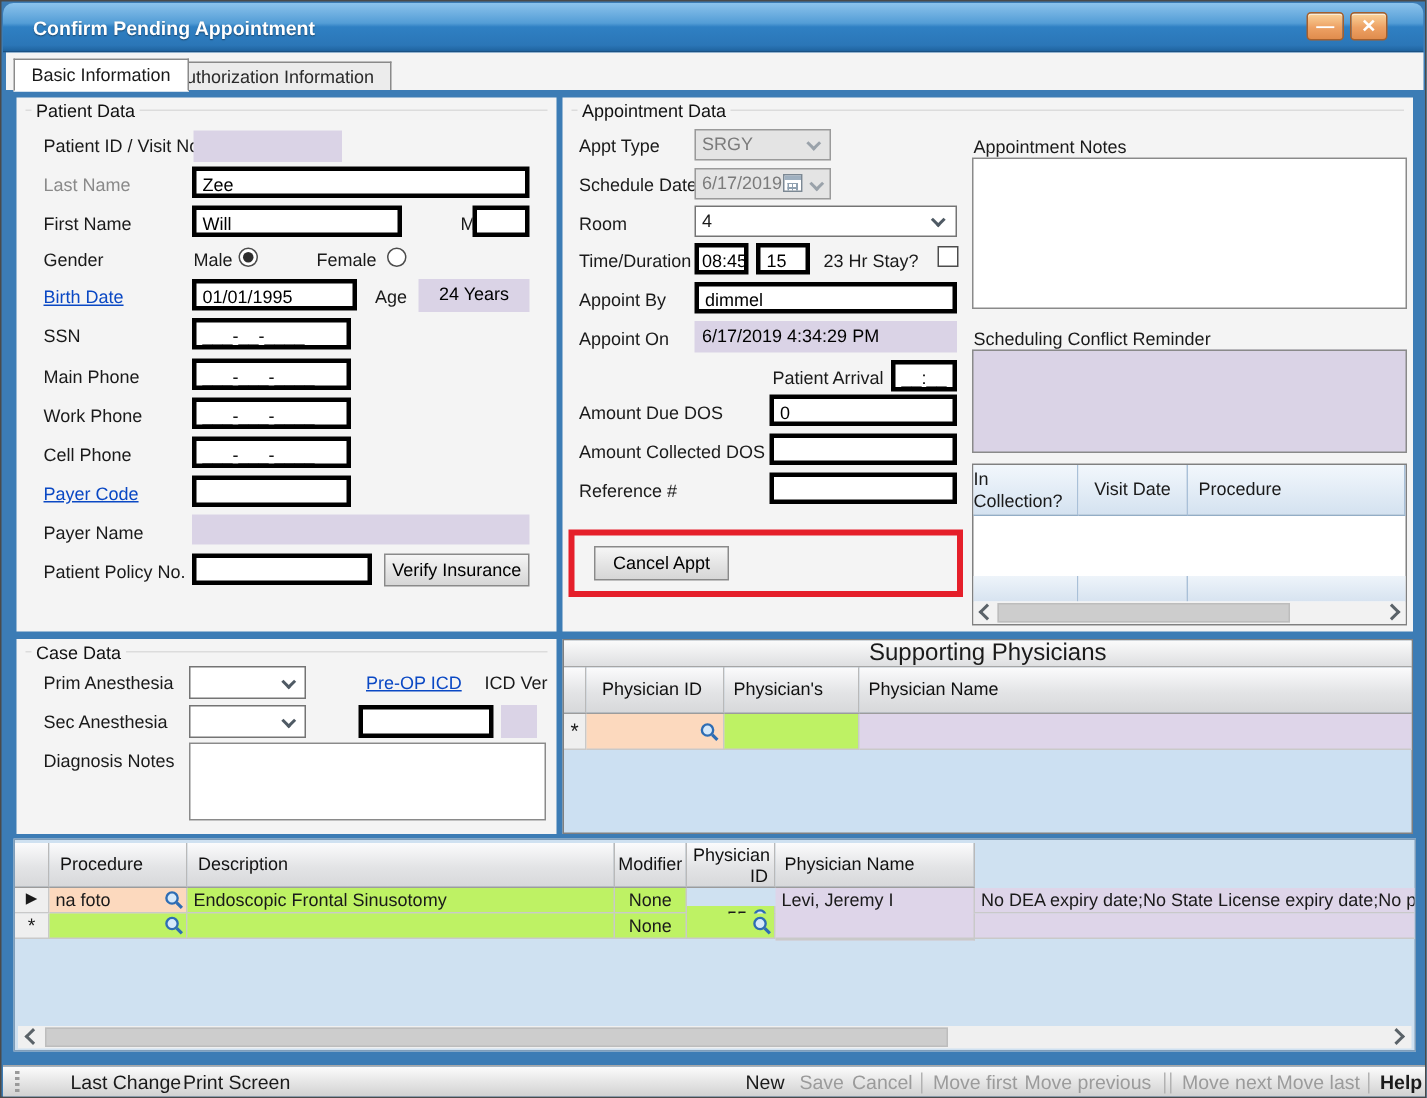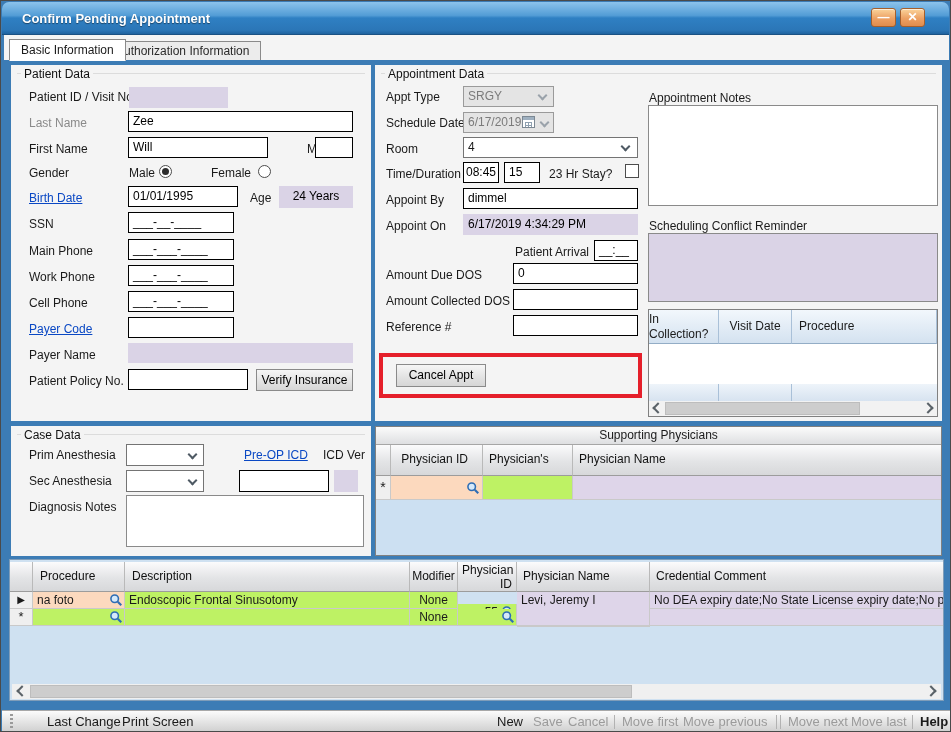--- a/index.html
+++ b/index.html
@@ -32,21 +32,21 @@
 
   
   .panel { background:#f4f4f4; }
   .gb-caption { font-size:12px; color:#111; background:#f4f4f4; padding:0 3px; z-index:2; }
   .gb-line { height:1px; background:#dcdcdc; }
 
   .lbl { position:absolute; font-size:12px; color:#1a1a1a; white-space:nowrap; }
   .lbl.dis { color:#8a8a8a; }
   .link { color:#0a48c4; text-decoration:underline; cursor:pointer; }
 
-  .inp { position:absolute; background:#fff; border:1px solid #000000; font-size:12px; padding:1px 4px;
+  .inp { position:absolute; background:#fff; border:3px solid #000000; font-size:12px; padding:1px 4px;
          font-family:"Liberation Sans",sans-serif; color:#000; line-height:17px; }
   .lavbox { position:absolute; background:#dad3e6; font-size:12px; padding:1px 5px; line-height:18px; color:#000; }
 
   .btn { position:absolute; background:linear-gradient(180deg,#f6f6f6,#e2e2e2 60%,#d6d6d6);
          border:1px solid #8a8a8a; font-size:12px; text-align:center; cursor:pointer; color:#000;
          font-family:"Liberation Sans",sans-serif; }
 
   
   .combo { position:absolute; background:#fff; border:1px solid #747474; font-size:12px; padding:1px 4px; line-height:17px; }
   .combo.dis { background:#e4e4e4; color:#7b7b7b; border-color:#9a9a9a; }
@@ -253,21 +253,21 @@
     <span></span>
     <span class="chev" style="right:7px;top:6px;"></span>
   </div>
   <div class="inp" style="left:238px;top:469px;width:90px;height:22px;"></div>
   <div class="lavbox" style="left:333px;top:469px;width:24px;height:22px;"></div>
 
   <div class="lbl" style="left:28px;top:499px;">Diagnosis Notes</div>
   <div class="tarea" style="left:125px;top:494px;width:238px;height:52px;"></div>
 
   <div class="abs" style="left:374px;top:425px;width:567px;height:130px;background:#cce0f2;border:1px solid #808080;">
-    <div class="abs" style="left:0;top:0;width:565px;height:18px;background:linear-gradient(180deg,#fbfbfb,#dedfe1);border-bottom:1px solid #a6a6a6;text-align:center;line-height:17px;font-size:12px;">Supporting Physicians</div>
+    <div class="abs" style="left:0;top:0;width:565px;height:18px;background:linear-gradient(180deg,#fbfbfb,#dedfe1);border-bottom:1px solid #a6a6a6;text-align:center;line-height:17px;font-size:16px;">Supporting Physicians</div>
     <div class="gridhead" style="left:0;top:18px;width:15px;height:31px;"></div>
     <div class="gridhead" style="left:15px;top:18px;width:92px;height:31px;text-align:right;line-height:29px;padding-right:14px;">Physician ID</div>
     <div class="gridhead" style="left:107px;top:18px;width:90px;height:31px;line-height:29px;padding-left:6px;">Physician's Role</div>
     <div class="gridhead" style="left:197px;top:18px;width:368px;height:31px;line-height:29px;padding-left:6px;border-right:none;">Physician Name</div>
 
     <div class="cell sel" style="left:0;top:49px;width:15px;height:24px;line-height:22px;font-size:14px;">*</div>
     <div class="cell peach" style="left:15px;top:49px;width:92px;height:24px;line-height:22px;">
       <span class="mag" style="top:4px;right:2px;">
         <svg width="14" height="14" viewBox="0 0 16 16">
             <circle cx="6.5" cy="6.5" r="4.3" fill="#d6e9fa" stroke="#2e6db4" stroke-width="1.8"></circle>
@@ -280,21 +280,20 @@
   </div>
 
   <div class="abs" style="left:8px;top:558px;width:935px;height:142px;background:#cfe1f1;border:1px solid #7f9db9;">
 
     <div class="gridhead" style="left:0;top:2px;width:23px;height:30px;"></div>
     <div class="gridhead" style="left:23px;top:2px;width:92px;height:30px;line-height:28px;padding-left:7px;">Procedure</div>
     <div class="gridhead" style="left:115px;top:2px;width:285px;height:30px;line-height:28px;padding-left:7px;">Description</div>
     <div class="gridhead" style="left:400px;top:2px;width:48px;height:30px;line-height:28px;text-align:center;">Modifier</div>
     <div class="gridhead" style="left:448px;top:2px;width:59px;height:30px;line-height:14px;text-align:right;padding:1px 4px;">Physician ID</div>
     <div class="gridhead" style="left:507px;top:2px;width:133px;height:30px;line-height:28px;padding-left:6px;">Physician Name</div>
-    <div class="gridhead" style="left:640px;top:2px;width:293px;height:30px;line-height:28px;padding-left:6px;border-right:none;">Credential Comment</div>
 
     <div class="cell sel" style="left:0;top:32px;width:23px;height:17px;line-height:15px;font-size:10px;">▶</div>
     <div class="cell peach" style="left:23px;top:32px;width:92px;height:17px;">
       <span>na foto</span>
       <span class="mag">
         <svg width="14" height="14" viewBox="0 0 16 16">
             <circle cx="6.5" cy="6.5" r="4.3" fill="#d6e9fa" stroke="#2e6db4" stroke-width="1.8"></circle>
             <line x1="10" y1="10" x2="14" y2="14" stroke="#2e6db4" stroke-width="2.4"></line>
           </svg>
       </span>

